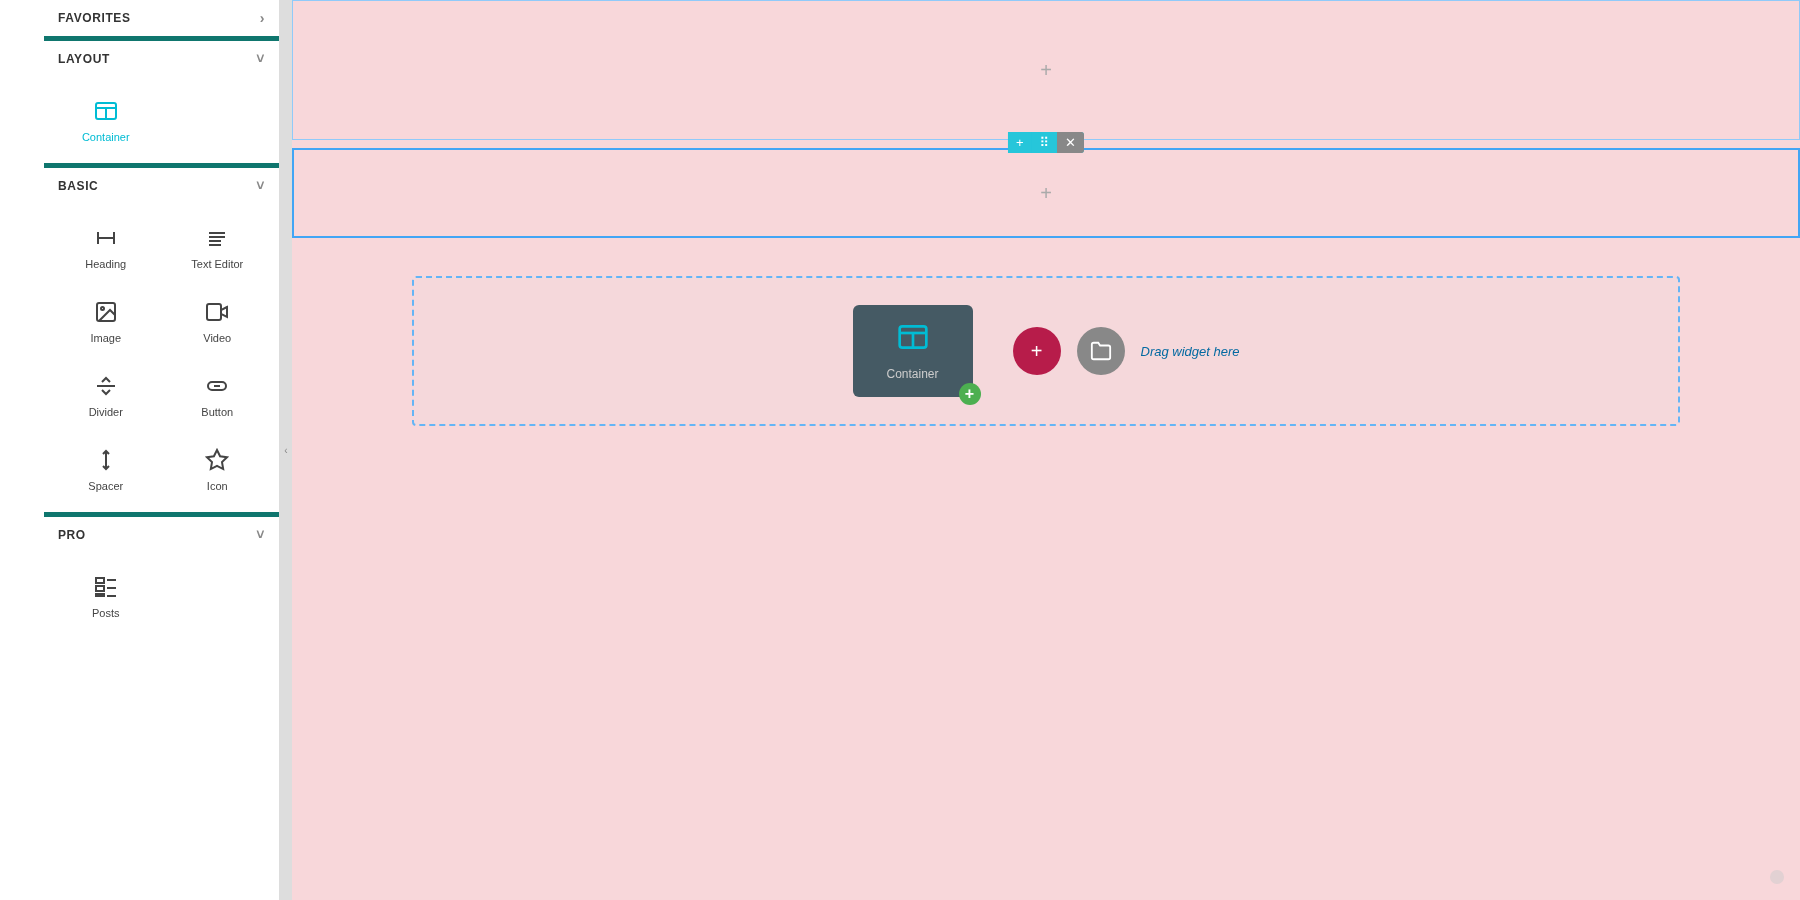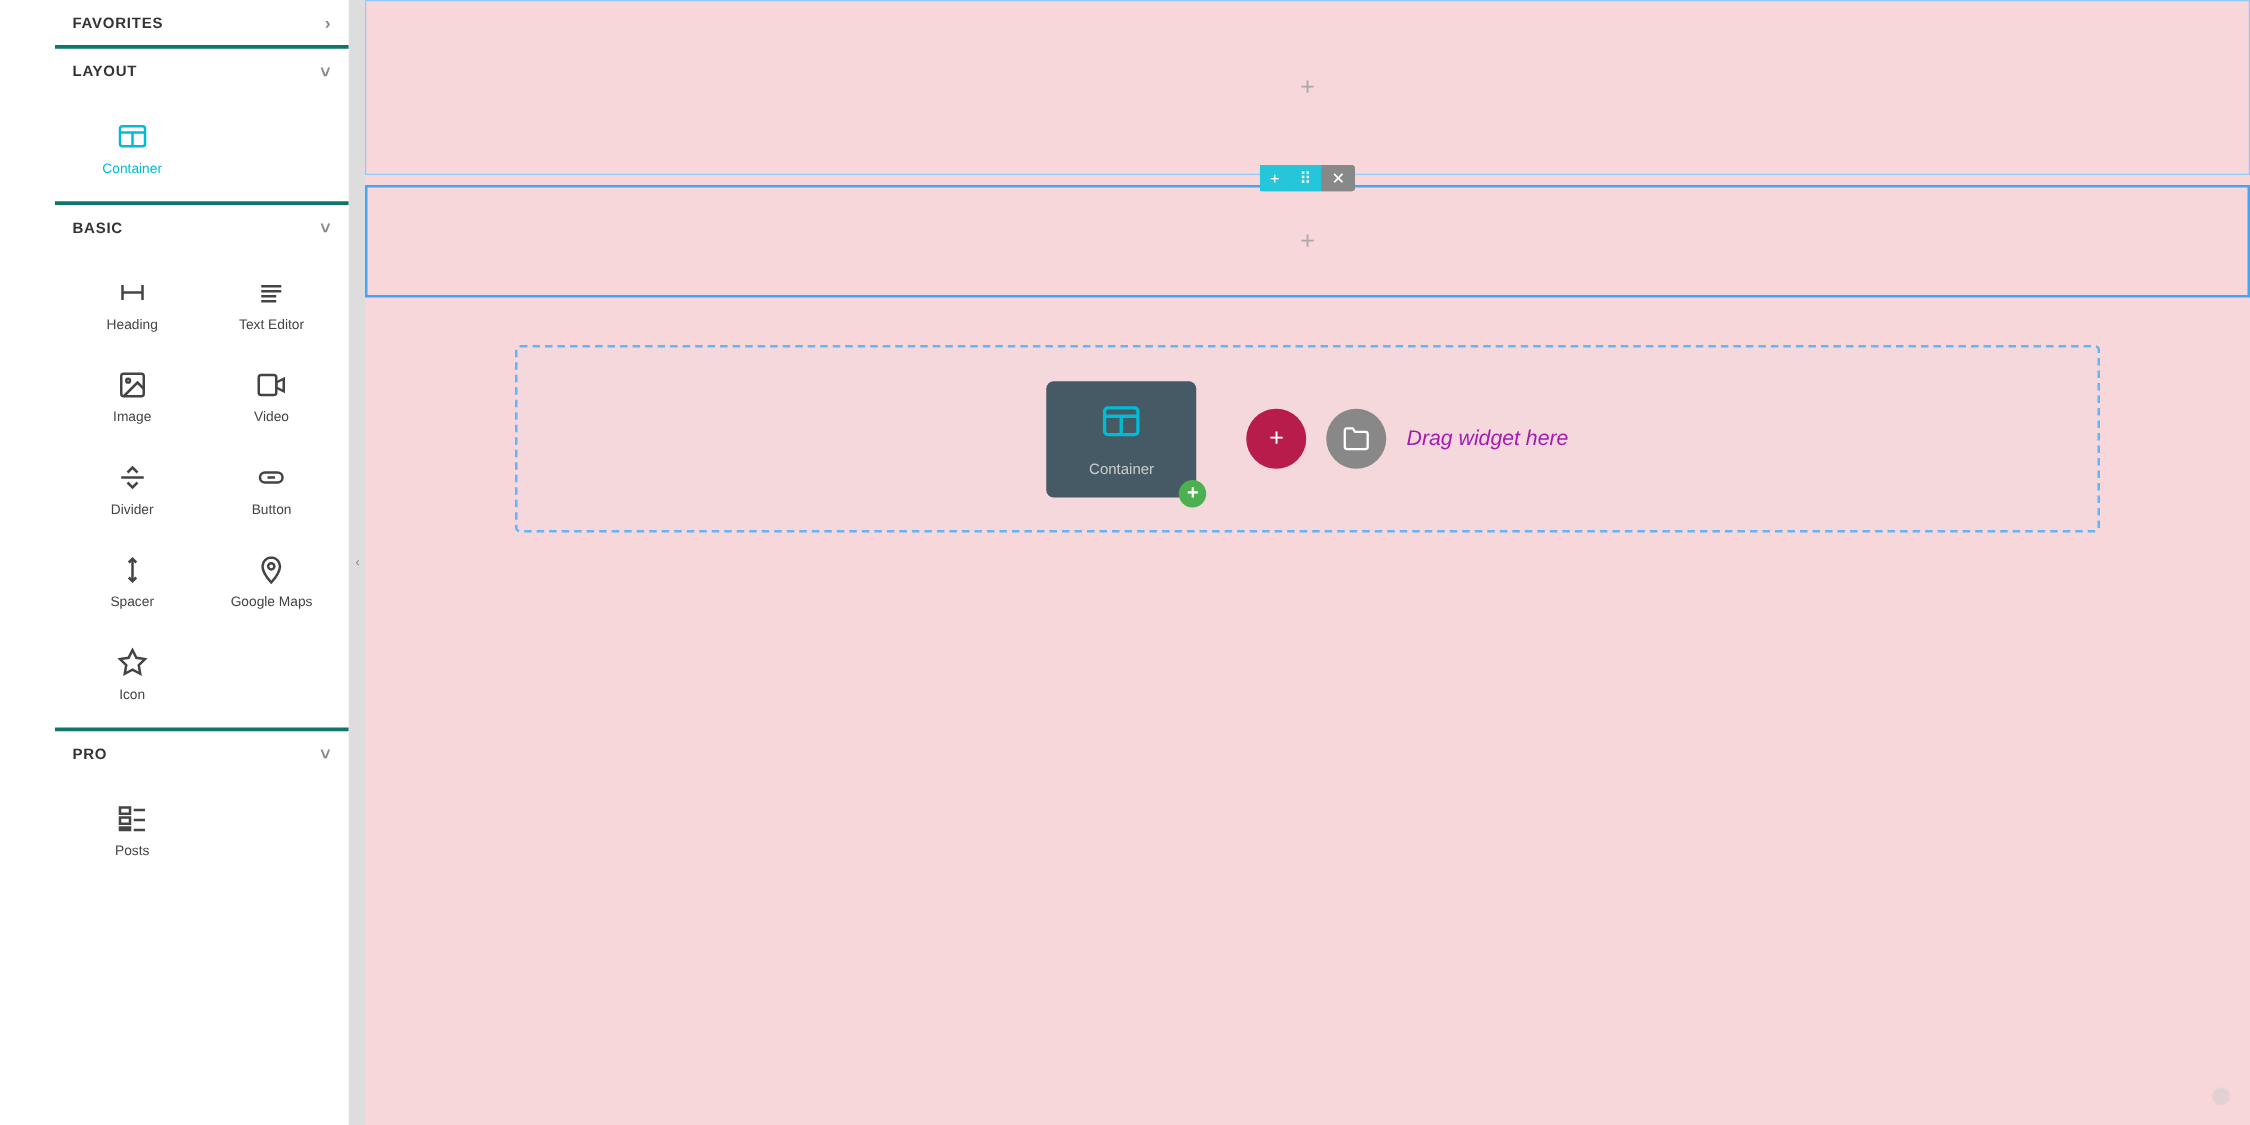--- a/index.html
+++ b/index.html
@@ -20,21 +20,21 @@
     .section-header {
       display: flex;
       align-items: center;
       justify-content: space-between;
       padding: 10px 14px;
       font-size: 12px;
       font-weight: 700;
       letter-spacing: 0.05em;
       color: #333;
       cursor: pointer;
-      border-top: 3px solid #0f766e;
+      border-top: 5px solid #0f766e;
     }
 
     .section-header:first-child { border-top: none; }
 
     .chevron {
       font-size: 14px;
       color: #888;
     }
 
     .widget-grid {
@@ -198,22 +198,22 @@
       align-items: center;
       justify-content: center;
       font-size: 20px;
       color: #fff;
     }
 
     .drop-action-btn.add { background: #b71c4a; }
     .drop-action-btn.folder { background: #888; }
 
     .drag-label {
-      font-size: 17px;
-      color: #a21caf;
+      font-size: 13px;
+      color: #0369a1;
       font-style: italic;
     }
 
     
     #collapse-handle {
       width: 12px;
       background: #ddd;
       cursor: pointer;
       display: flex;
       align-items: center;
@@ -340,29 +340,20 @@
       <div class="widget-icon">
         <svg class="svg-icon" viewBox="0 0 24 24" fill="none" stroke="#444" stroke-width="2">
           <line x1="12" y1="3" x2="12" y2="21"></line>
           <polyline points="9 6 12 3 15 6"></polyline>
           <polyline points="9 18 12 21 15 18"></polyline>
         </svg>
       </div>
       <span class="widget-label">Spacer</span>
     </div>
 
-    <div class="widget-item">
-      <div class="widget-icon">
-        <svg class="svg-icon" viewBox="0 0 24 24" fill="none" stroke="#444" stroke-width="2">
-          <path d="M12 2C8.13 2 5 5.13 5 9c0 5.25 7 13 7 13s7-7.75 7-13c0-3.87-3.13-7-7-7z"></path>
-          <circle cx="12" cy="9" r="2.5"></circle>
-        </svg>
-      </div>
-      <span class="widget-label">Google Maps</span>
-    </div>
 
     <div class="widget-item">
       <div class="widget-icon">
         <svg class="svg-icon" viewBox="0 0 24 24" fill="none" stroke="#444" stroke-width="2">
           <polygon points="12 2 15.09 8.26 22 9.27 17 14.14 18.18 21.02 12 17.77 5.82 21.02 7 14.14 2 9.27 8.91 8.26 12 2"></polygon>
         </svg>
       </div>
       <span class="widget-label">Icon</span>
     </div>
 

